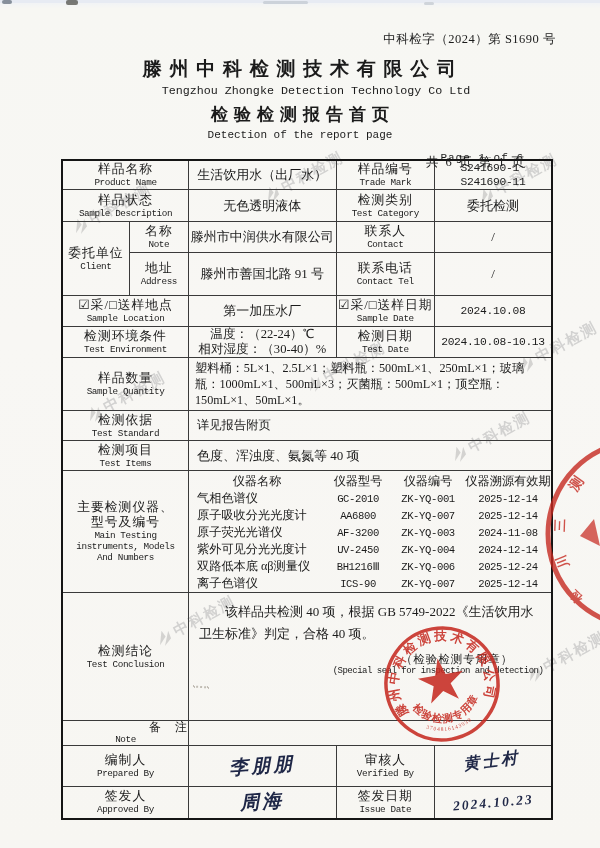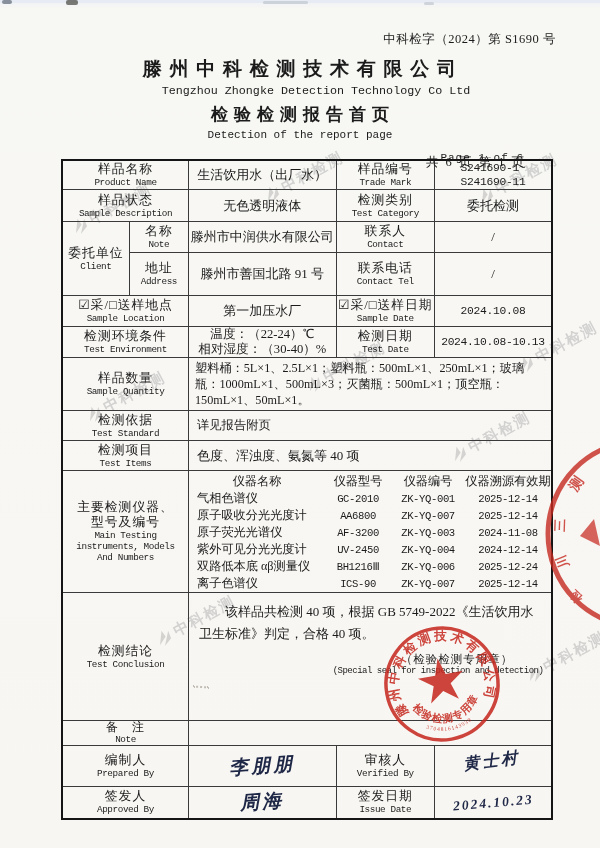--- a/index.html
+++ b/index.html
@@ -346,21 +346,21 @@
         <span class="cn">检测结论</span>
         <span class="en">Test Conclusion</span>
           </td>
       <td class="concl" colspan="3">
         <div class="concl-text">该样品共检测 40 项，根据 GB 5749-2022《生活饮用水卫生标准》判定，合格 40 项。</div>
           </td>
     </tr>
 
     <tr style="height:25px">
       <td class="lab" colspan="2">
-        <span class="cn" style="font-size:12px;line-height:13px;">备　注</span>
+        <span class="cn" style="font-size:12px;line-height:13px;text-align:right;">备　注</span>
         <span class="en">Note</span>
           </td>
       <td colspan="3"></td>
     </tr>
 
     <tr style="height:41px">
       <td class="lab" colspan="2">
         <span class="cn">编制人</span>
         <span class="en">Prepared By</span>
           </td>

